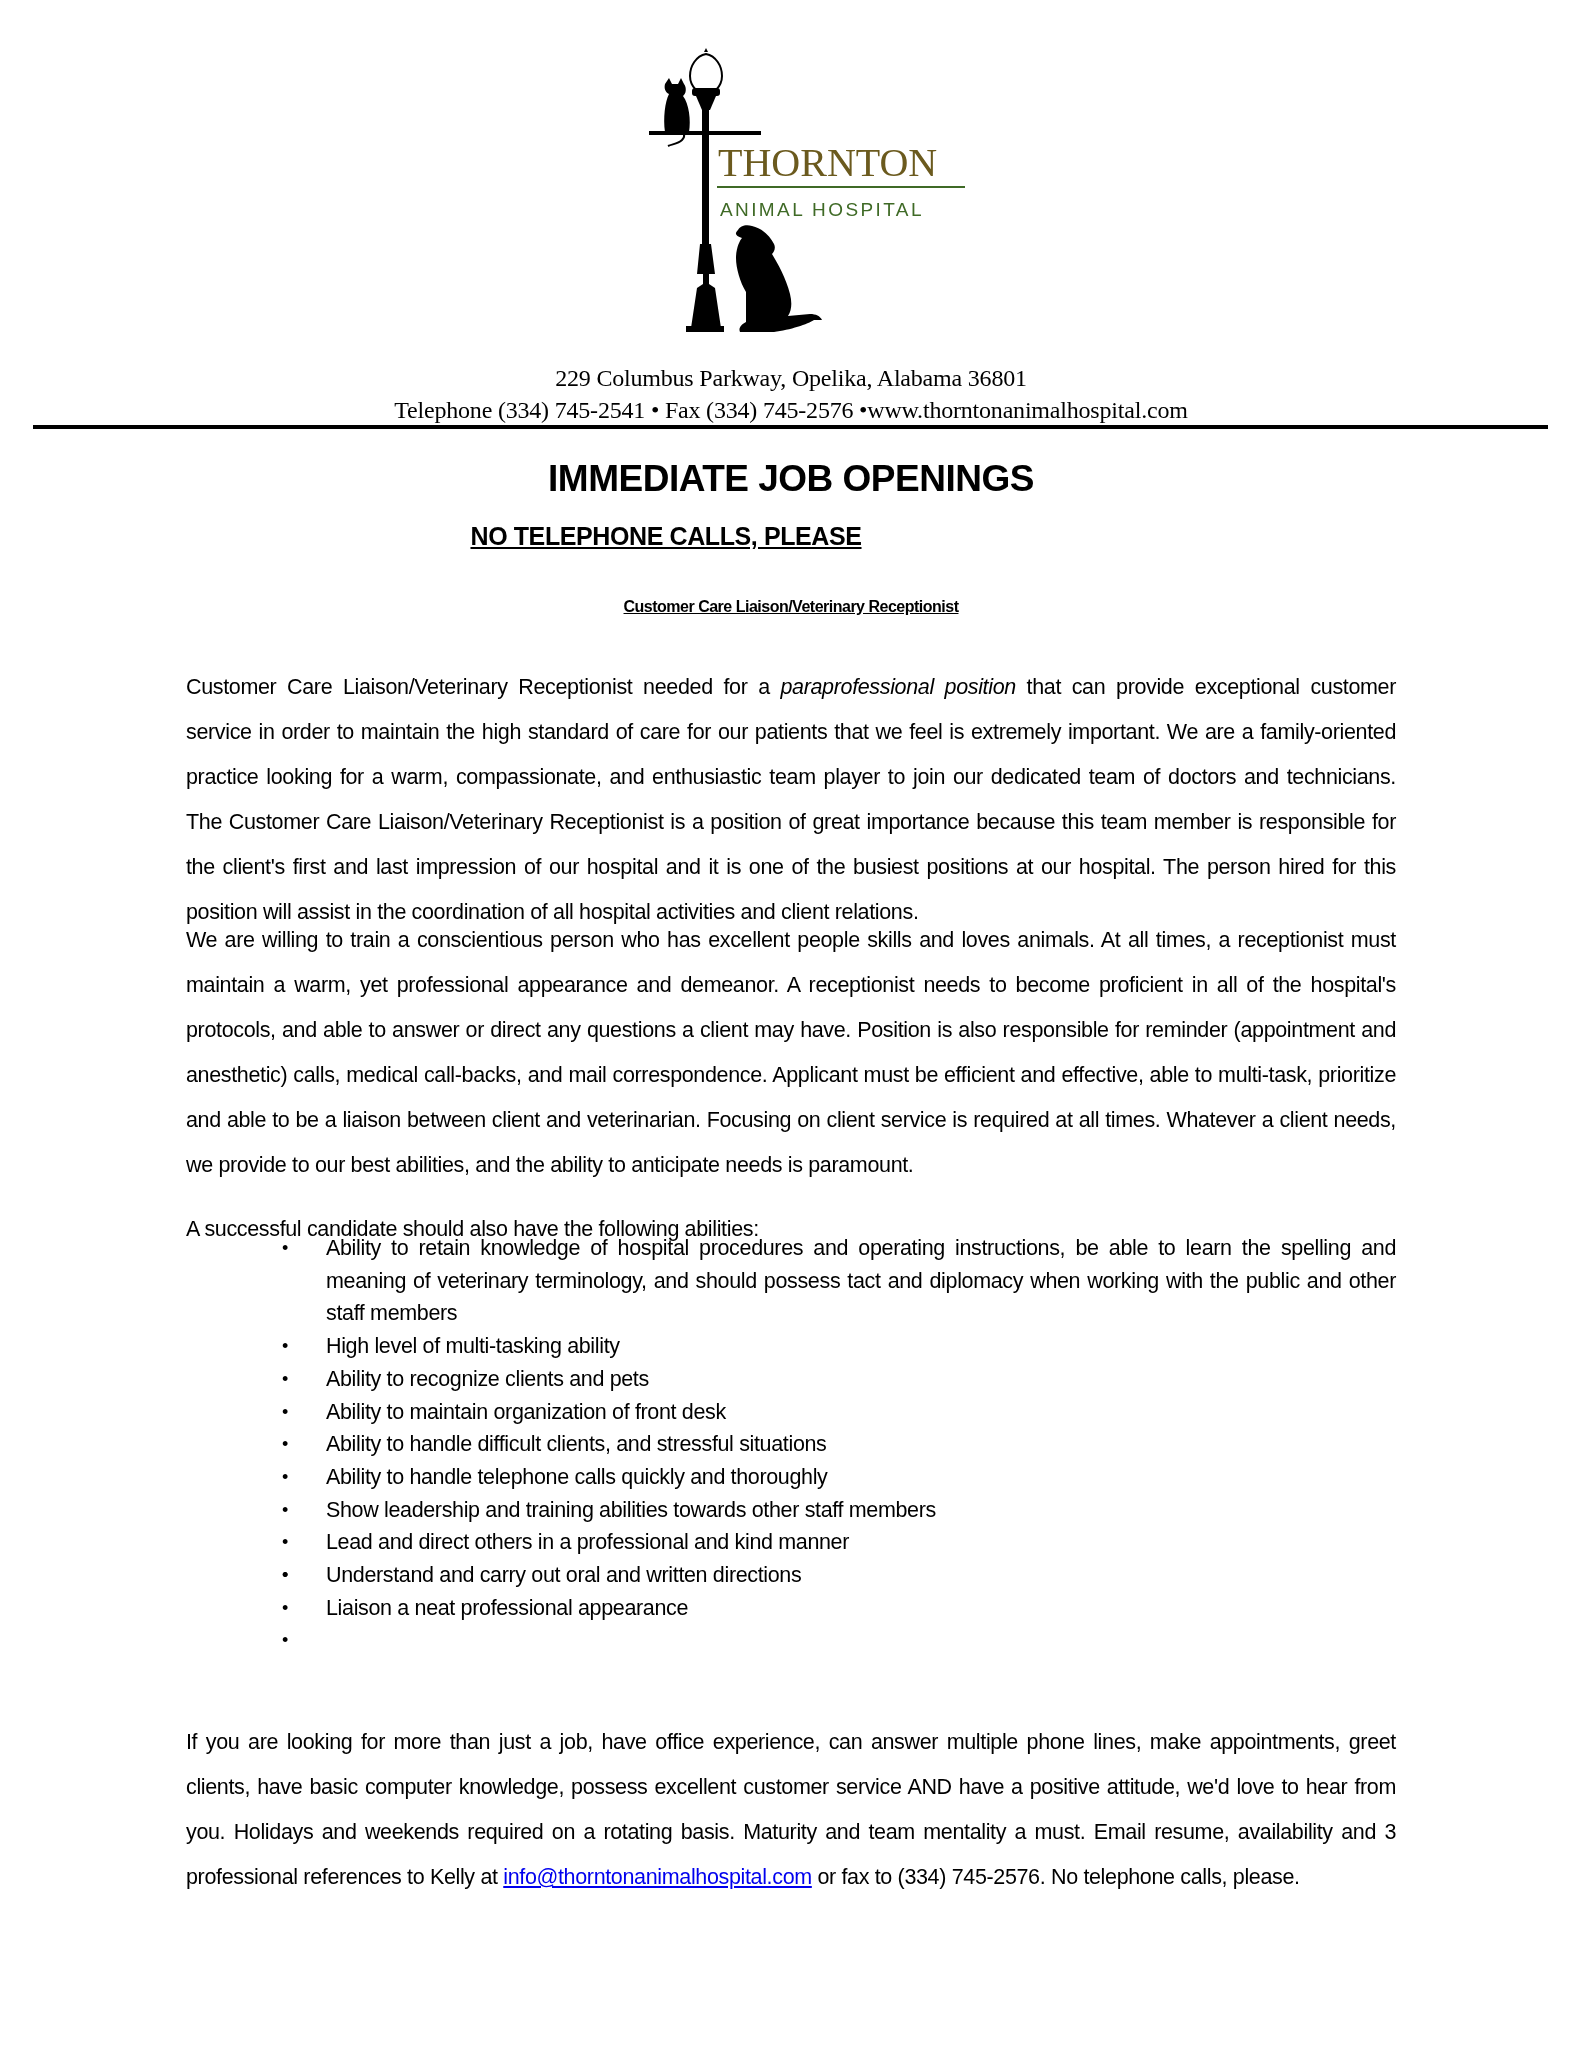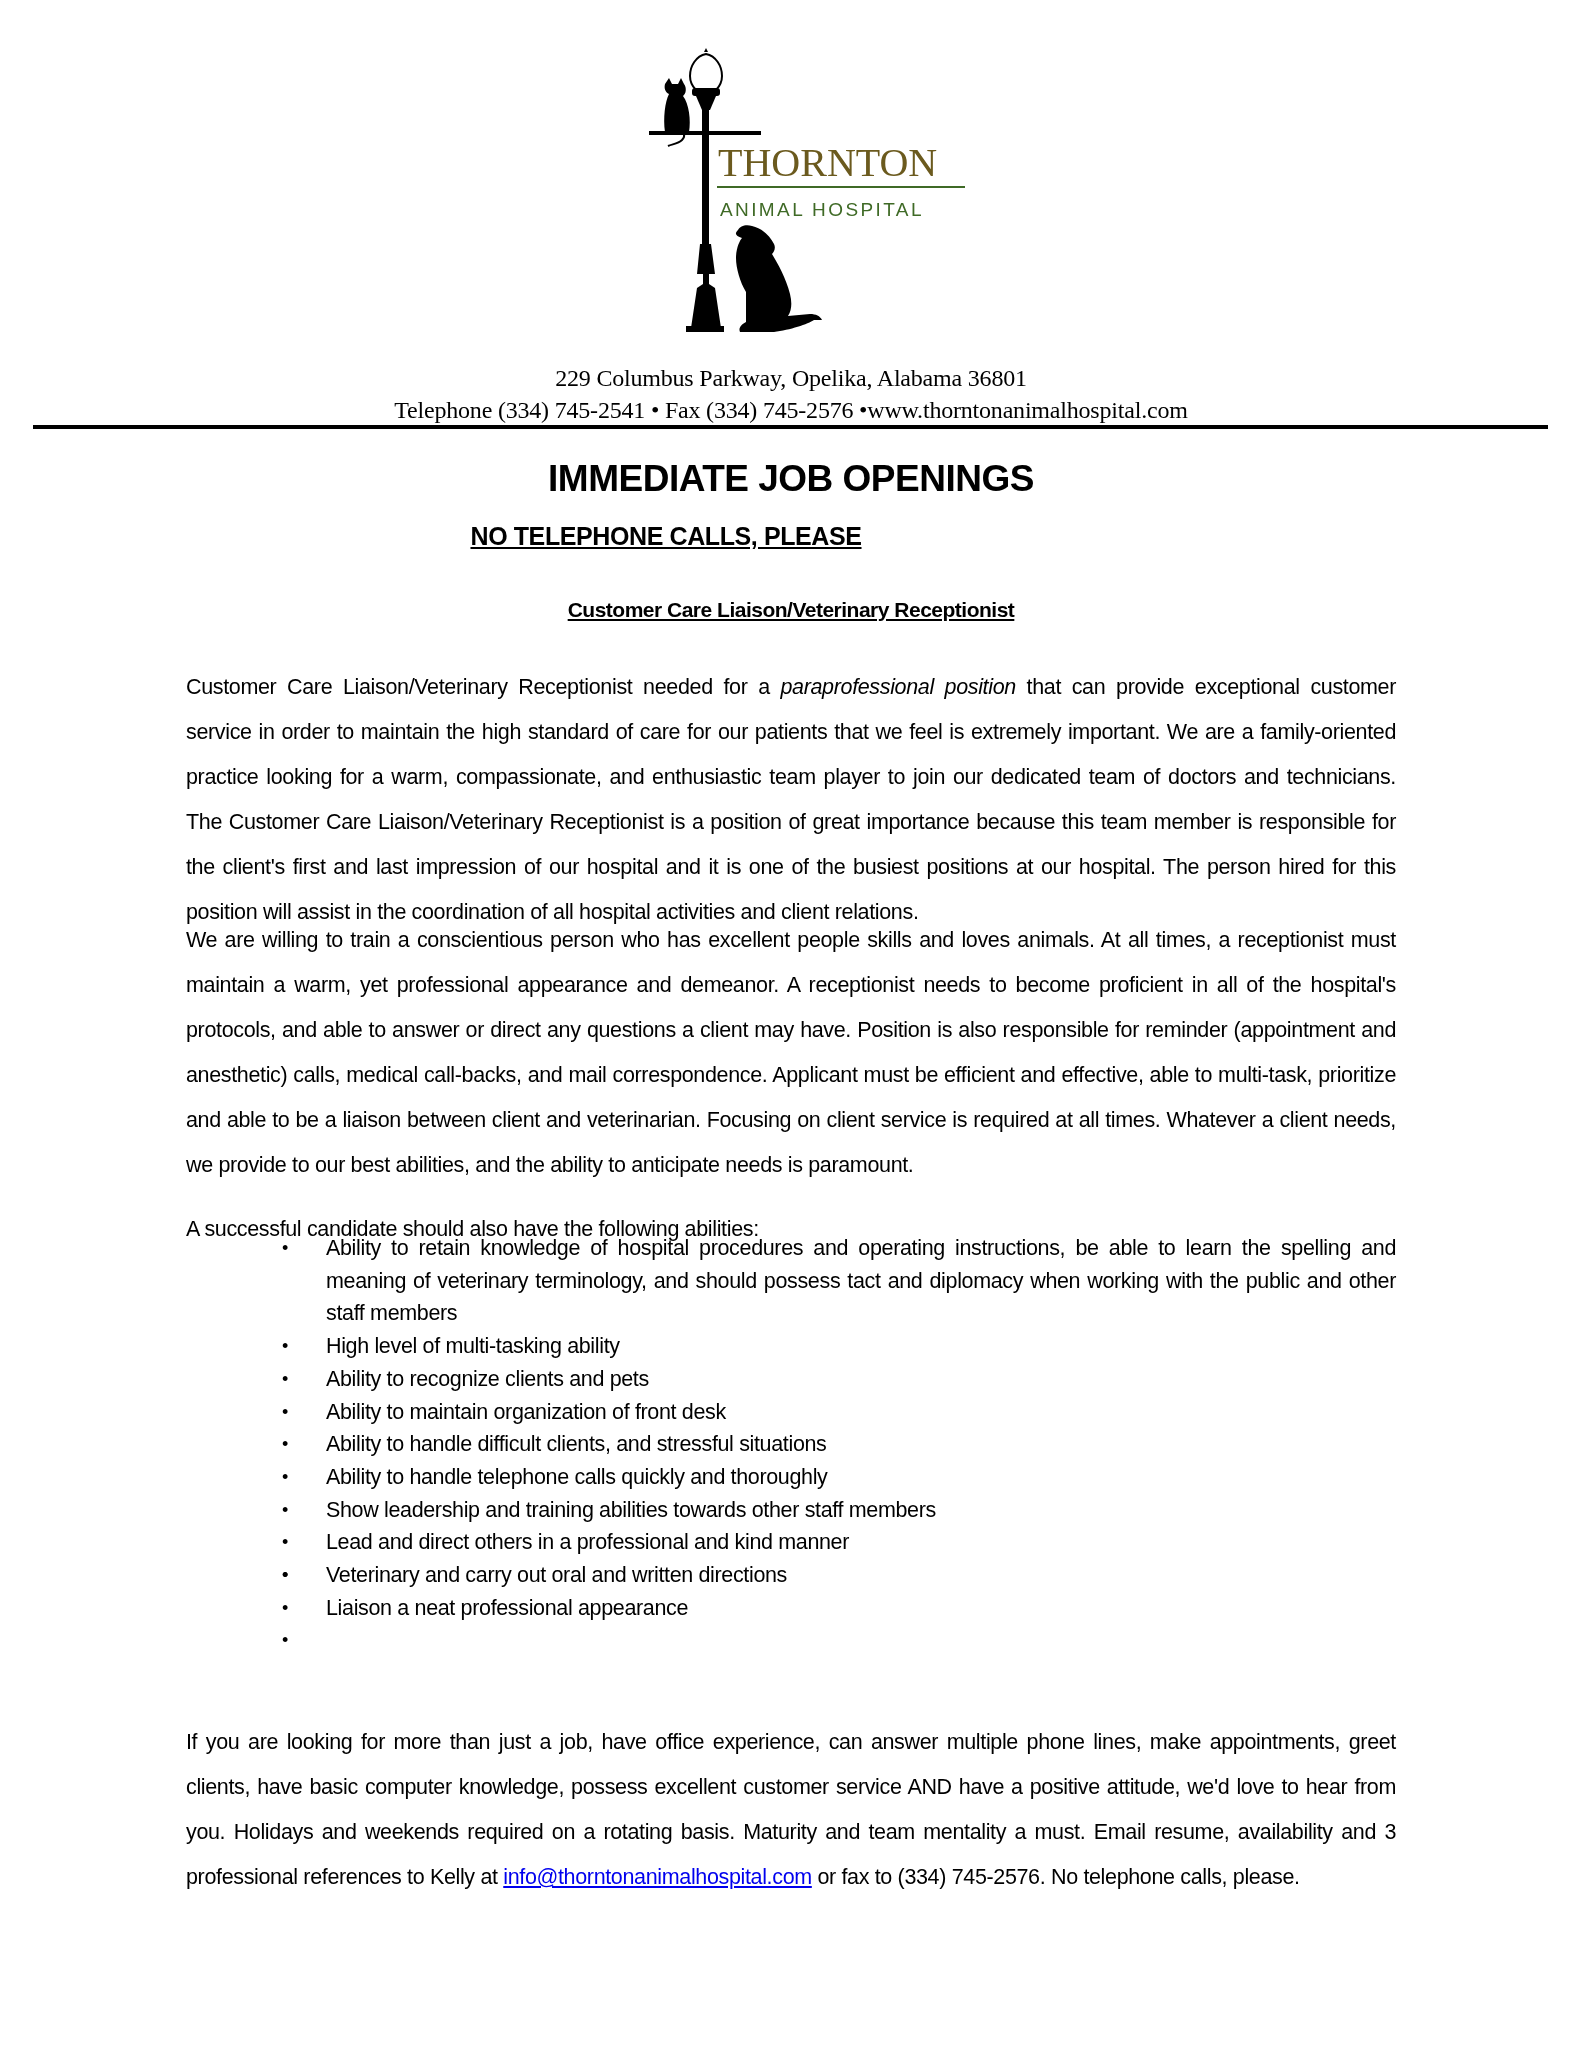--- a/index.html
+++ b/index.html
@@ -7,21 +7,21 @@
   .logo { position: absolute; left: 620px; top: 44px; width: 360px; height: 300px; }
   .logo svg { width: 100%; height: 100%; }
   .letterhead { position: absolute; left: 0; top: 362px; width: 1582px; text-align: center;
     font-family: "Liberation Serif", serif; font-size: 24px; line-height: 32px; letter-spacing: -0.2px; }
   .rule { position: absolute; left: 33px; top: 425px; width: 1515px; height: 4px; background: #000; }
   .title { position: absolute; left: 0; top: 458px; width: 1582px; text-align: center;
     font-family: "Liberation Sans", sans-serif; font-weight: bold; font-size: 37px; letter-spacing: -0.5px; }
   .subtitle { position: absolute; left: 0; top: 522px; width: 1332px; text-align: center;
     font-family: "Liberation Sans", sans-serif; font-weight: bold; font-size: 25px; text-decoration: underline; letter-spacing: -0.4px; }
   .position { position: absolute; left: 0; top: 598px; width: 1582px; text-align: center;
-    font-family: "Liberation Sans", sans-serif; font-weight: bold; font-size: 21px; text-decoration: underline; letter-spacing: -0.5px; }
+    font-family: "Liberation Sans", sans-serif; font-weight: bold; font-size: 16px; text-decoration: underline; letter-spacing: -0.5px; }
   .body { position: absolute; left: 186px; width: 1210px;
     font-family: "Liberation Sans", sans-serif; font-size: 21.5px; line-height: 45px;
     text-align: justify; letter-spacing: -0.35px; }
   .p1 { top: 665px; }
   .p2 { top: 918px; }
   .p3 { top: 1170px; margin-top: 37px; }
   .abilities { position: absolute; left: 186px; top: 1232px; width: 1210px; margin: 0; padding: 0; list-style: none;
     font-family: "Liberation Sans", sans-serif; font-size: 21.5px; line-height: 32.7px; letter-spacing: -0.35px; }
   .abilities li { position: relative; padding-left: 140px; text-align: justify; }
   .abilities li .bullet { position: absolute; left: 96px; top: 0; font-size: 18px; }
@@ -80,18 +80,18 @@
 <ul class="abilities">
   <li><span class="bullet">•</span><span>Ability to retain knowledge of hospital procedures and operating instructions, be able to learn the spelling and meaning of veterinary terminology, and should possess tact and diplomacy when working with the public and other staff members</span></li>
   <li><span class="bullet">•</span><span>High level of multi-tasking ability</span></li>
   <li><span class="bullet">•</span><span>Ability to recognize clients and pets</span></li>
   <li><span class="bullet">•</span><span>Ability to maintain organization of front desk</span></li>
   <li><span class="bullet">•</span><span>Ability to handle difficult clients, and stressful situations</span></li>
   <li><span class="bullet">•</span><span>Ability to handle telephone calls quickly and thoroughly</span></li>
   <li><span class="bullet">•</span><span>Show leadership and training abilities towards other staff members</span></li>
   <li><span class="bullet">•</span><span>Lead and direct others in a professional and kind manner</span></li>
   <li><span class="bullet">•</span></li>
-  <li><span class="bullet">•</span><span>Veterinary and carry out oral and written directions</span></li>
+  <li><span class="bullet">•</span><span>Understand and carry out oral and written directions</span></li>
   <li><span class="bullet">•</span><span>Liaison a neat professional appearance</span></li>
   <li><span class="bullet">•</span></li>
 </ul>
 
 <div class="body p4"><span>If you are looking for more than just a job, have office experience, can answer multiple phone lines, make appointments, greet clients, have basic computer knowledge, possess excellent customer service AND have a positive attitude, we'd love to hear from you.  Holidays and weekends required on a rotating basis. Maturity and team mentality a must.  Email resume, availability and 3 professional references to Kelly at </span><a class="link">info@thorntonanimalhospital.com</a><span> or fax to (334) 745-2576.  No telephone calls, please.</span></div>
 
 </body></html>

